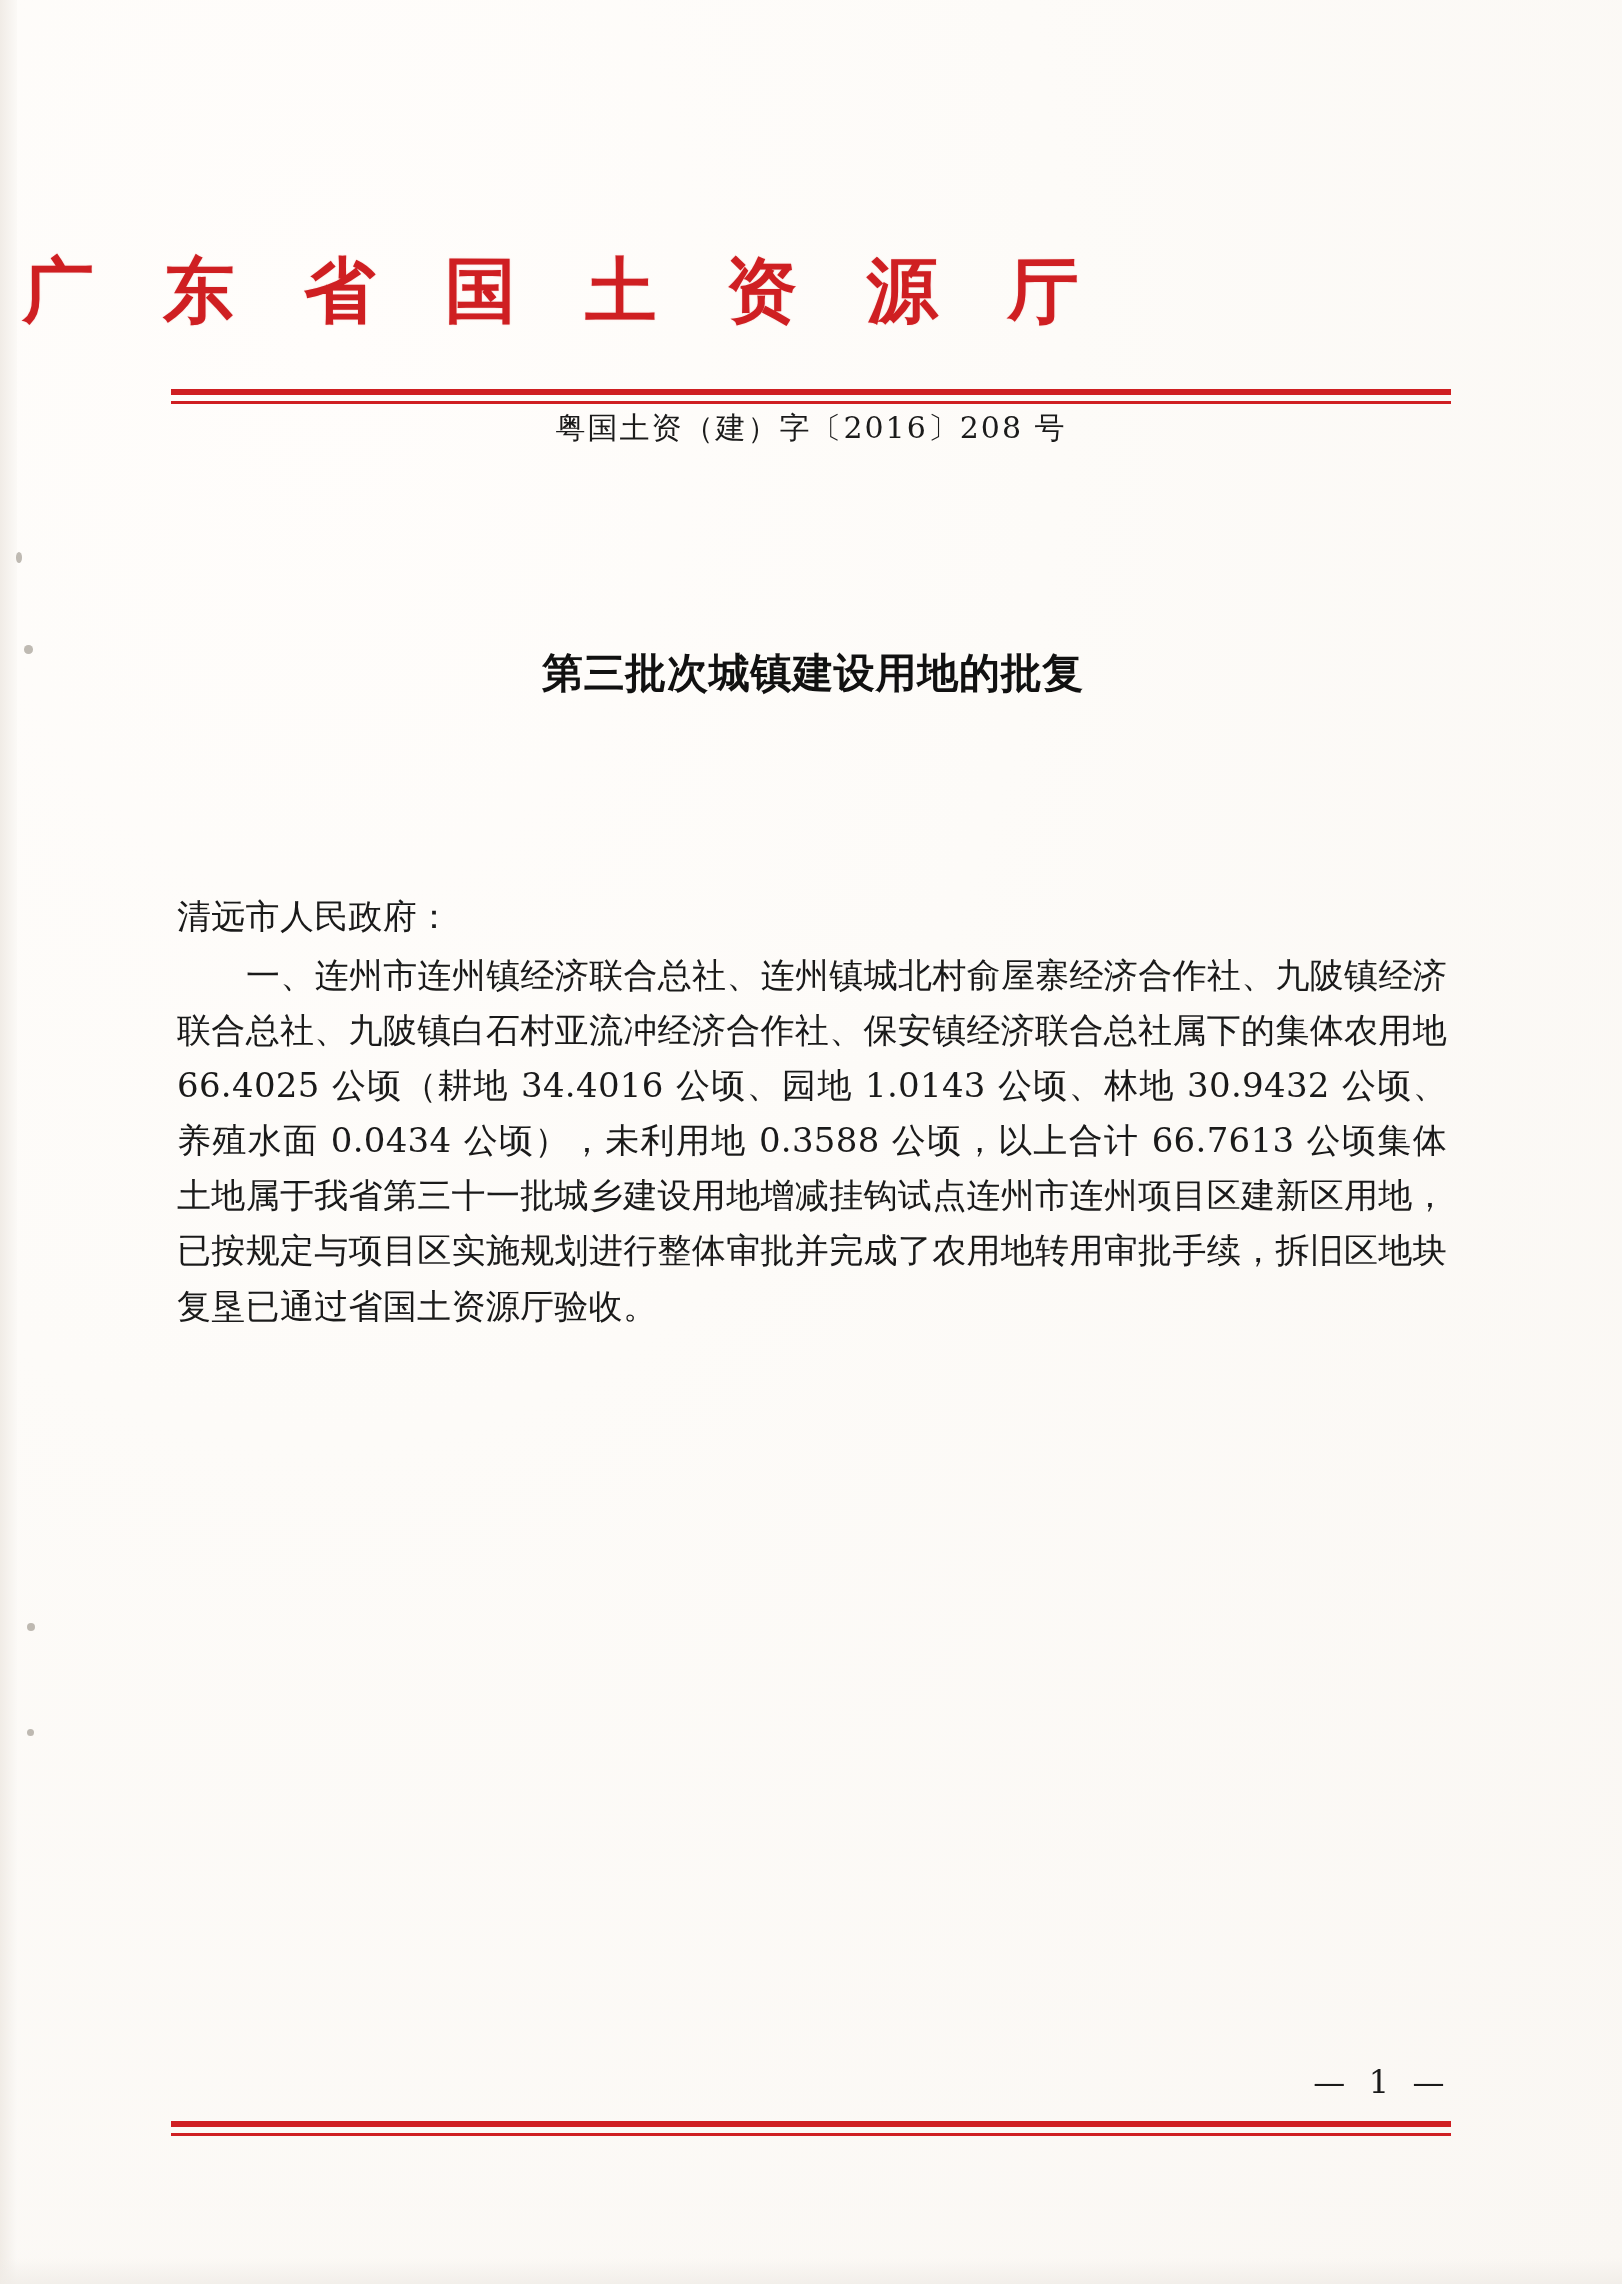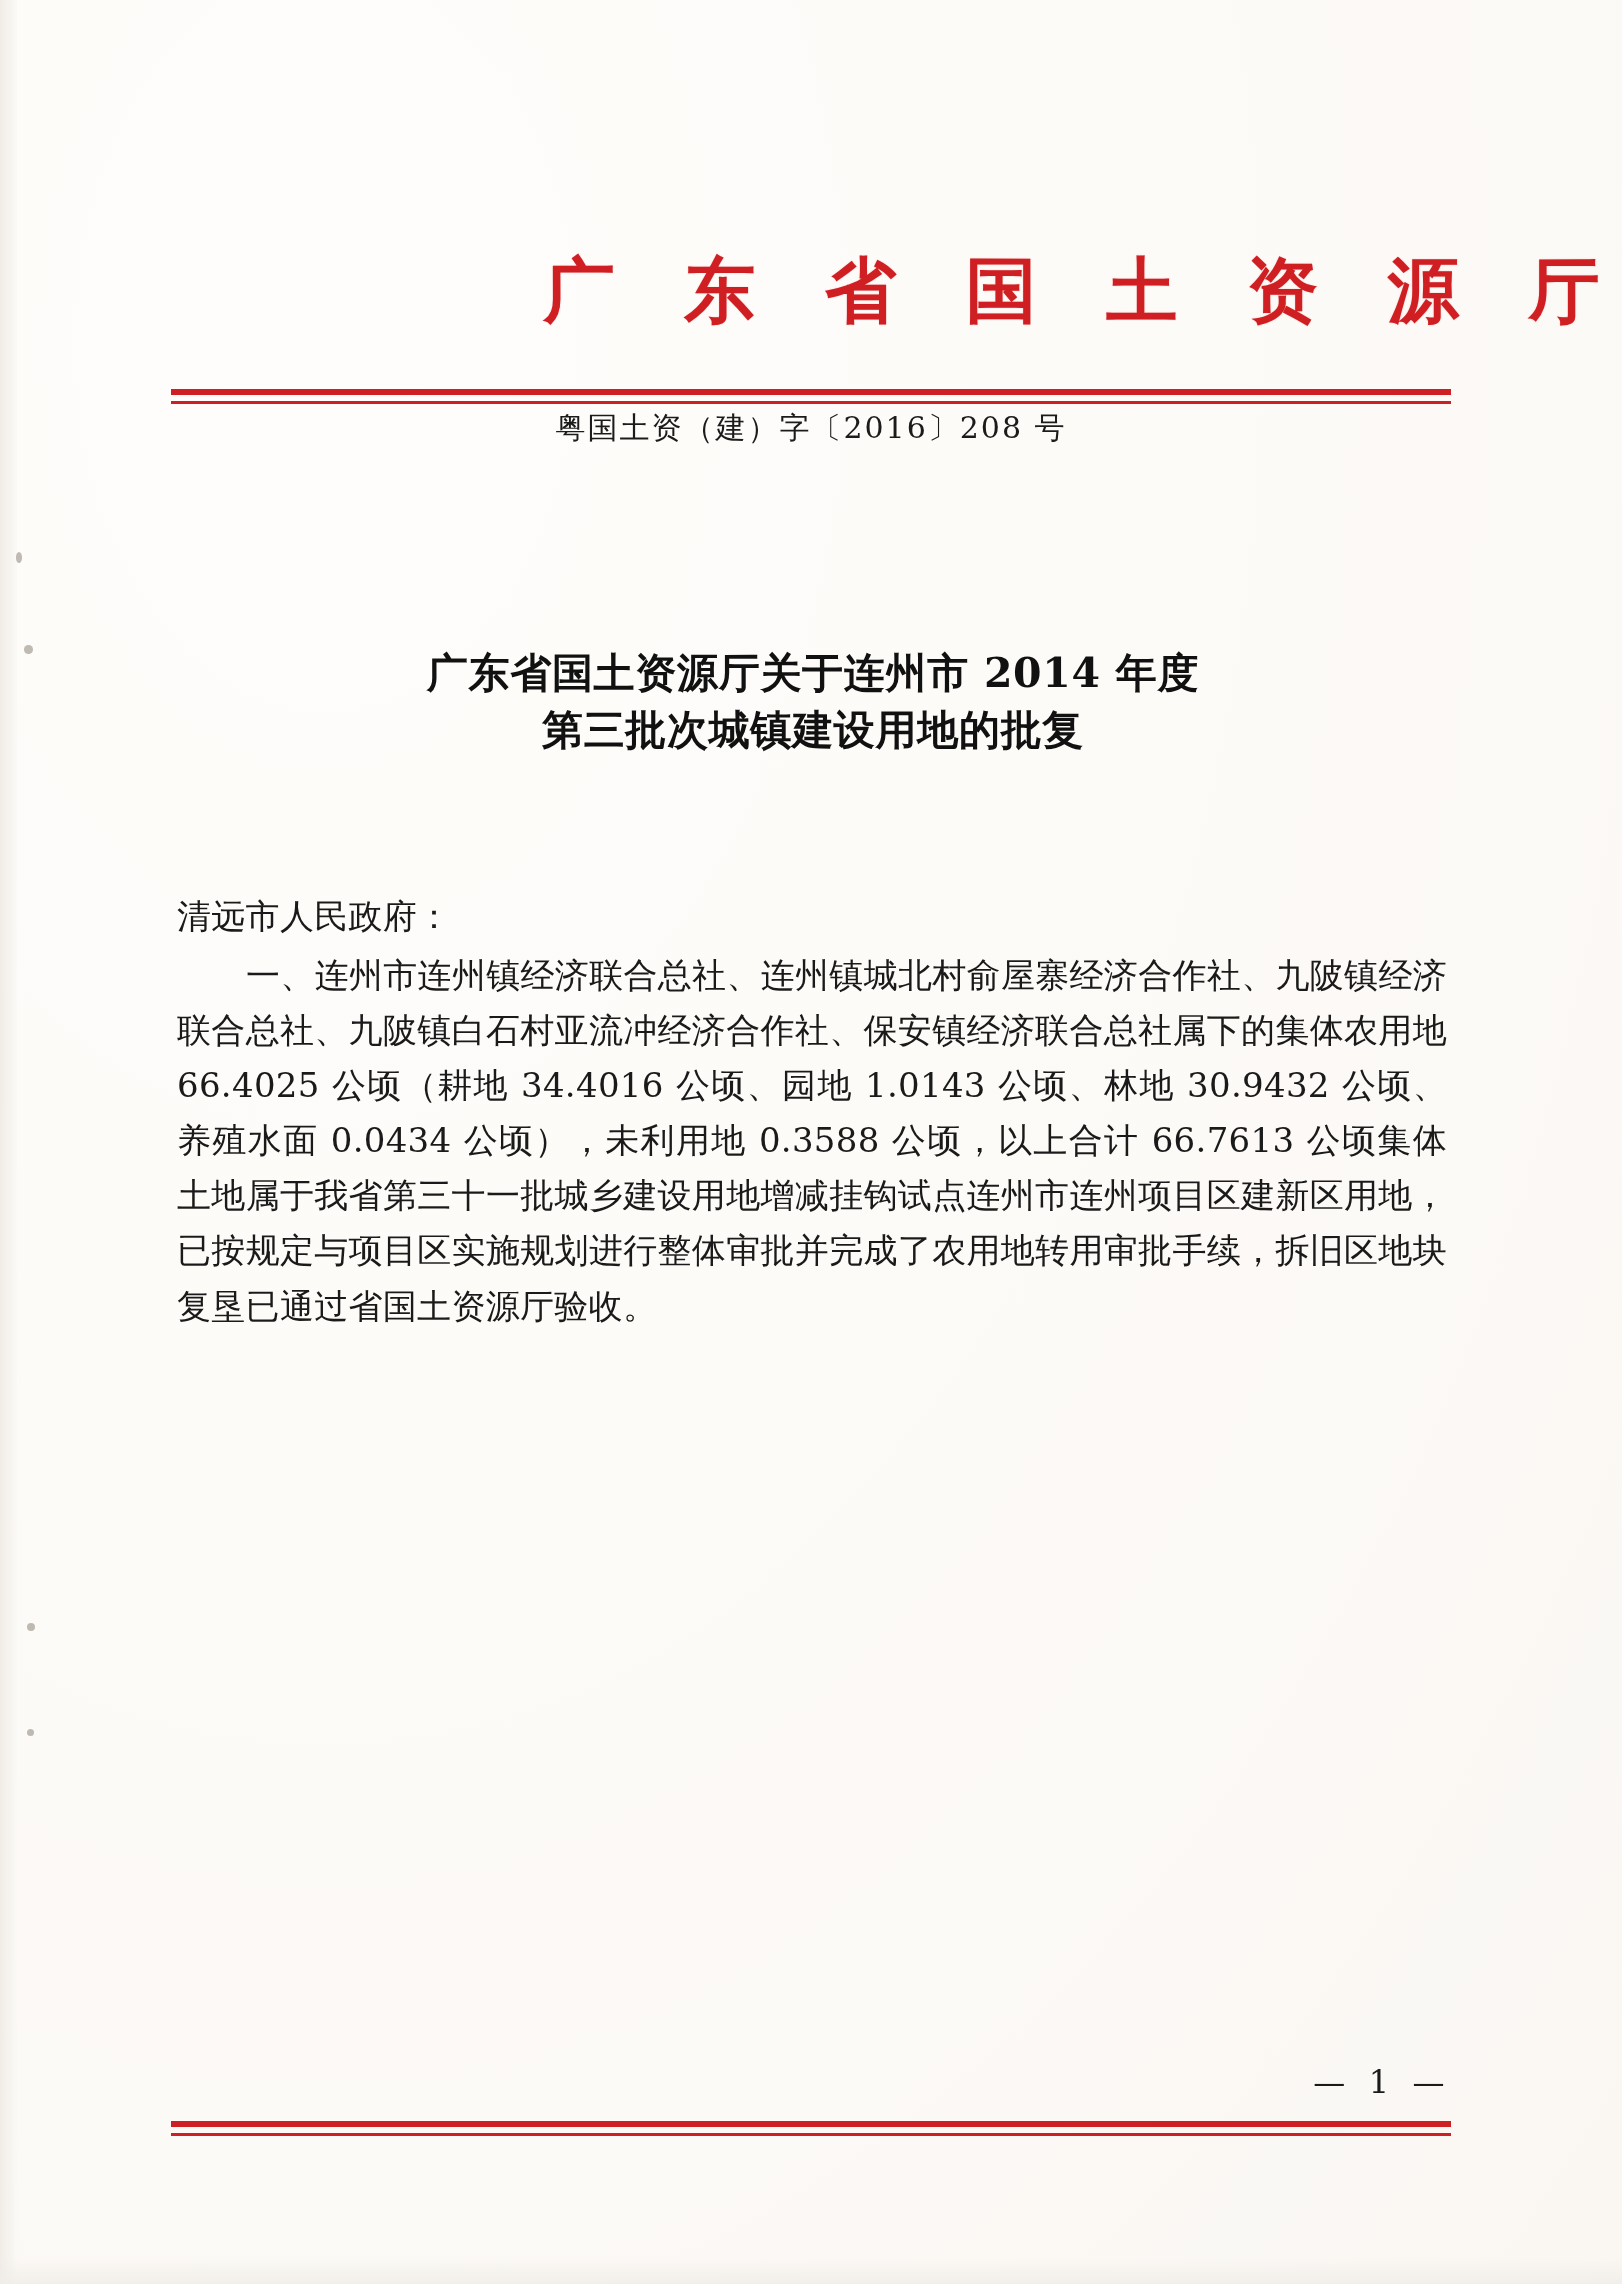--- a/index.html
+++ b/index.html
@@ -47,22 +47,21 @@
     border-radius: 50%;
     opacity: .55;
   }
 
   
   .letterhead {
     position: absolute;
     left: 0;
     top: 251px;
     width: 1586px;
-    text-align: right;
-    padding-left: 36px;
+    text-align: left;
   }
   .letterhead-title {
     font-family: "DejaVu Serif", "Liberation Serif", serif;
     font-weight: bold;
     font-size: 71px;
     letter-spacing: 22.5px;
     color: #cf1f22;
     line-height: 1.1;
     text-indent: 22.5px;
     white-space: nowrap;
@@ -175,21 +174,20 @@
 
   <div class="rule-double" style="top:389px;">
     <div class="thick"></div>
     <div class="gap"></div>
     <div class="thin"></div>
   </div>
 
   <div class="doc-number">粤国土资（建）字〔2016〕208 号</div>
 
   <div class="doc-title">
-    <span class="line">广东省国土资源厅关于连州市 2014 年度</span>
     <span class="line">第三批次城镇建设用地的批复</span>
   </div>
 
   <div class="body-block">
     <p class="salutation">清远市人民政府：</p>
     <p class="para">一、连州市连州镇经济联合总社、连州镇城北村俞屋寨经济合作社、九陂镇经济联合总社、九陂镇白石村亚流冲经济合作社、保安镇经济联合总社属下的集体农用地 66.4025 公顷（耕地 34.4016 公顷、园地 1.0143 公顷、林地 30.9432 公顷、养殖水面 0.0434 公顷），未利用地 0.3588 公顷，以上合计 66.7613 公顷集体土地属于我省第三十一批城乡建设用地增减挂钩试点连州市连州项目区建新区用地，已按规定与项目区实施规划进行整体审批并完成了农用地转用审批手续，拆旧区地块复垦已通过省国土资源厅验收。</p>
   </div>
 
   <div class="page-number">— 1 —</div>
 

